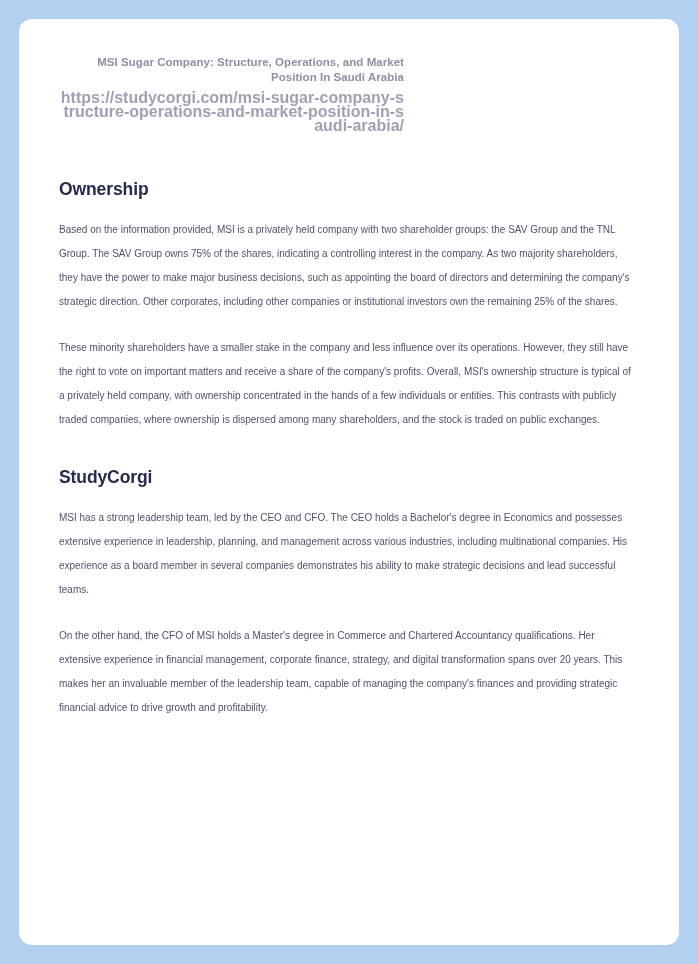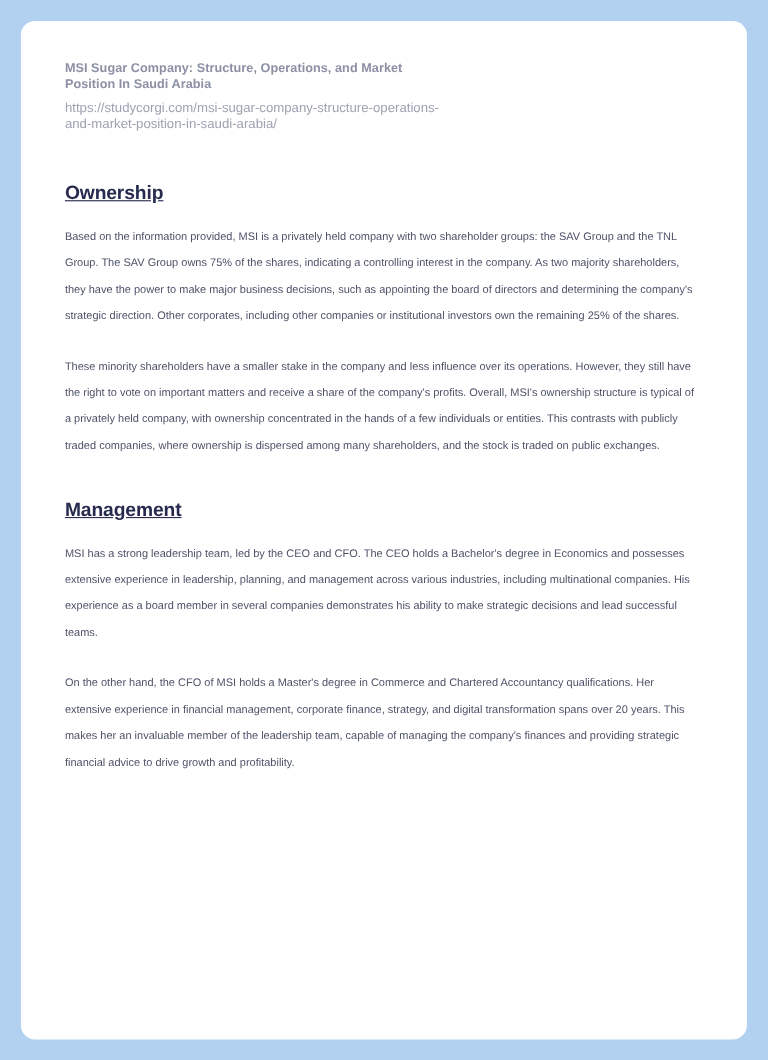--- a/index.html
+++ b/index.html
@@ -63,52 +63,53 @@
     font-size: 13px;
     vertical-align: super;
     font-weight: normal;
     margin-left: 2px;
     position: relative;
     top: -2px;
   }
 
   .header-meta {
     flex: 0 1 auto;
+    text-align: right;
     max-width: 345px;
     padding-top: 2px;
   }
   .doc-title {
     font-size: 11.5px;
     line-height: 14.5px;
     font-weight: bold;
     color: #8b90a4;
     margin: 0;
     letter-spacing: 0.05px;
   }
   .doc-url {
-    font-size: 12px;
+    font-size: 16px;
     line-height: 14px;
     color: #9da1b2;
     margin: 7px 0 0 0;
     word-break: break-all;
+    font-weight: bold;
   }
 
   
   .doc-body {
     padding: 0 40px;
     box-sizing: border-box;
     margin-top: 46px;
   }
   .section-heading {
     font-size: 17.5px;
     font-weight: bold;
     color: #262a4e;
     margin: 0 0 18px 0;
     letter-spacing: -0.1px;
-    text-decoration: underline;
   }
   .section-heading.mgmt {
     margin-top: 35px;
   }
   .para {
     font-size: 10px;
     line-height: 24px;
     color: #4d5268;
     margin: 0 0 22px 0;
     text-align: left;
@@ -130,20 +131,20 @@
       </div>
 
     </div>
 
     <div class="doc-body">
 
       <h2 class="section-heading">Ownership</h2>
       <p class="para">Based on the information provided, MSI is a privately held company with two shareholder groups: the SAV Group and the TNL Group. The SAV Group owns 75% of the shares, indicating a controlling interest in the company. As two majority shareholders, they have the power to make major business decisions, such as appointing the board of directors and determining the company's strategic direction. Other corporates, including other companies or institutional investors own the remaining 25% of the shares.</p>
       <p class="para">These minority shareholders have a smaller stake in the company and less influence over its operations. However, they still have the right to vote on important matters and receive a share of the company's profits. Overall, MSI's ownership structure is typical of a privately held company, with ownership concentrated in the hands of a few individuals or entities. This contrasts with publicly traded companies, where ownership is dispersed among many shareholders, and the stock is traded on public exchanges.</p>
 
-      <h2 class="section-heading mgmt">Management</h2>
+      <h2 class="section-heading mgmt">StudyCorgi</h2>
       <p class="para">MSI has a strong leadership team, led by the CEO and CFO. The CEO holds a Bachelor's degree in Economics and possesses extensive experience in leadership, planning, and management across various industries, including multinational companies. His experience as a board member in several companies demonstrates his ability to make strategic decisions and lead successful teams.</p>
       <p class="para">On the other hand, the CFO of MSI holds a Master's degree in Commerce and Chartered Accountancy qualifications. Her extensive experience in financial management, corporate finance, strategy, and digital transformation spans over 20 years. This makes her an invaluable member of the leadership team, capable of managing the company's finances and providing strategic financial advice to drive growth and profitability.</p>
 
     </div>
 
   </div>
 </div>
 
 </body></html>

